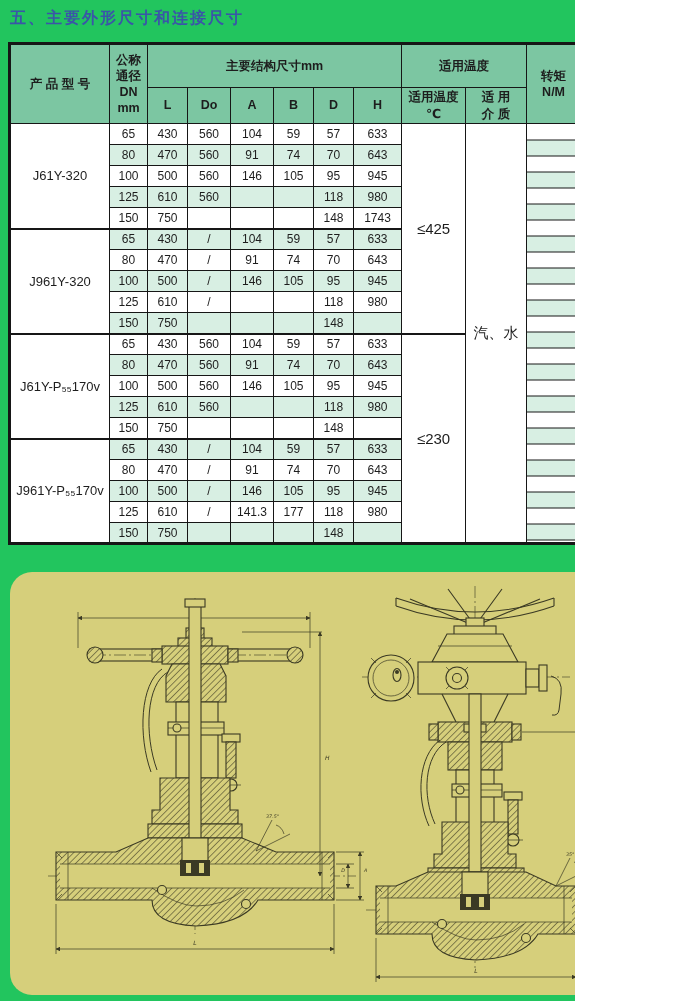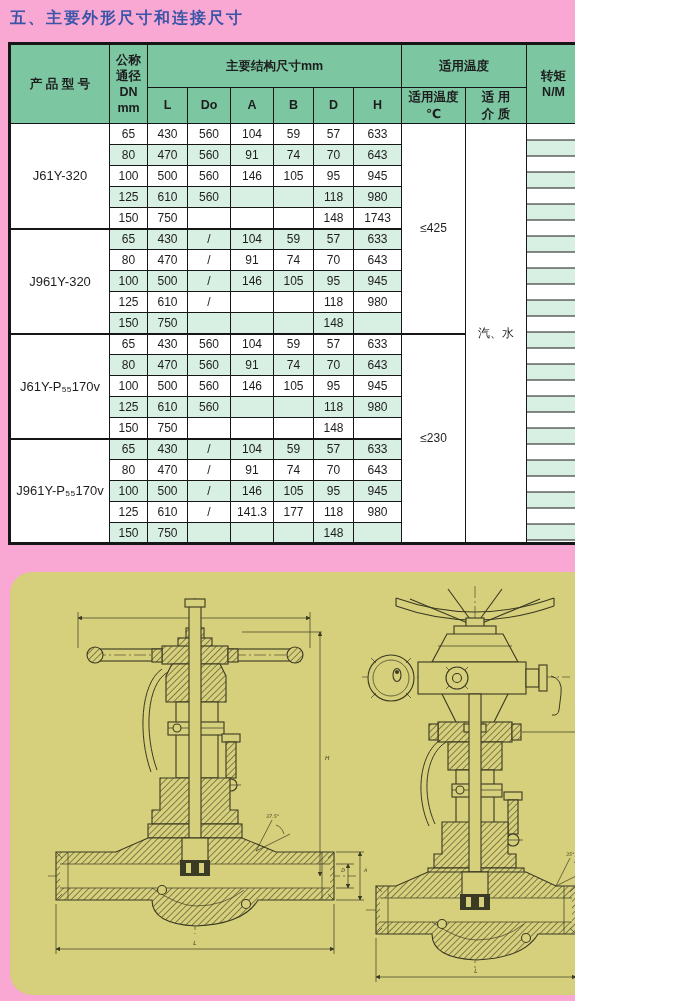--- a/index.html
+++ b/index.html
@@ -4,37 +4,37 @@
 <style>
   :root{
     --title-blue:#3a55a8;
     --hdr:#7cc6a2;
     --pale:#d8efe3;
     --line:#161616;
     --khaki:#d6cf7b;
     --ink:#3b3a24;
   }
   html,body{margin:0;padding:0;background:#fff;}
-  .page{position:relative;width:575px;height:1001px;background:#f9a8d4;overflow:hidden;
+  .page{position:relative;width:575px;height:1001px;background:#22c55e;overflow:hidden;
         font-family:"Liberation Sans","DejaVu Sans",sans-serif;}
   .title{position:absolute;left:10px;top:8px;font-size:16px;font-weight:bold;
          color:var(--title-blue);letter-spacing:2px;}
   table.dims{position:absolute;left:8px;top:42px;width:679px;border-collapse:collapse;
              table-layout:fixed;border:3px solid var(--line);}
   .dims th,.dims td{border:1px solid var(--line);text-align:center;vertical-align:middle;
              padding:0;color:#1d1d1d;overflow:hidden;}
   .dims thead th{background:var(--hdr);font-size:12.5px;font-weight:bold;line-height:1.3;}
   .dims thead tr:first-child{height:44px;}
   .dims thead tr:last-child{height:36px;}
   .pre{white-space:pre-line;}
   .dims tbody tr{height:21px;}
   .dims tbody td{font-size:12px;background:#fff;}
   .dims tbody td.pale{background:var(--pale);}
   .dims tbody td.model-cell{font-size:13px;background:#fff;}
-  .dims tbody td.temp-cell,.dims tbody td.medium-cell{font-size:12px;background:#fff;}
+  .dims tbody td.temp-cell,.dims tbody td.medium-cell{font-size:15px;background:#fff;}
   .dims tbody tr.group-start td{border-top:2.5px solid var(--line);}
   .dims tbody td.colstripe{
     background:repeating-linear-gradient(to bottom,
       #ffffff 0px,#ffffff 15px,var(--line) 15px,var(--line) 16px,
       var(--pale) 16px,var(--pale) 31px,var(--line) 31px,var(--line) 32px);
   }
   .panel{position:absolute;left:10px;top:572px;width:675px;height:423px;
          background:var(--khaki);border-radius:22px;}
   .panel svg{position:absolute;left:0;top:0;}
   

